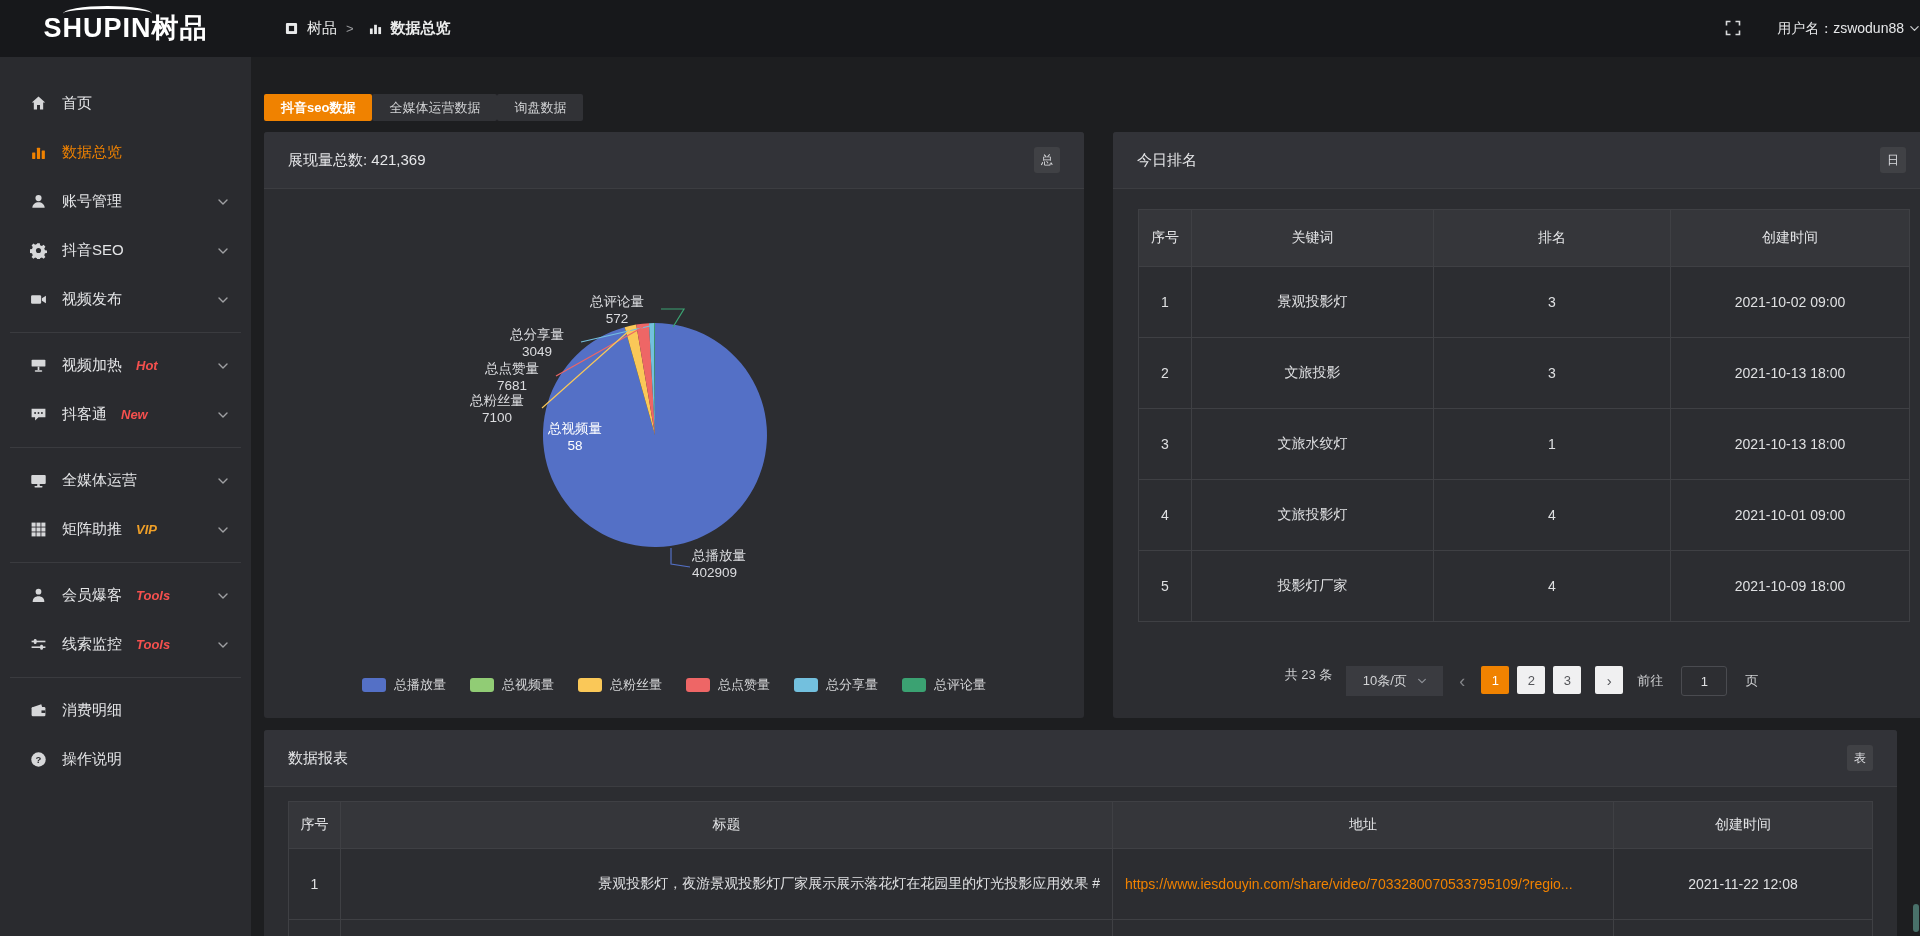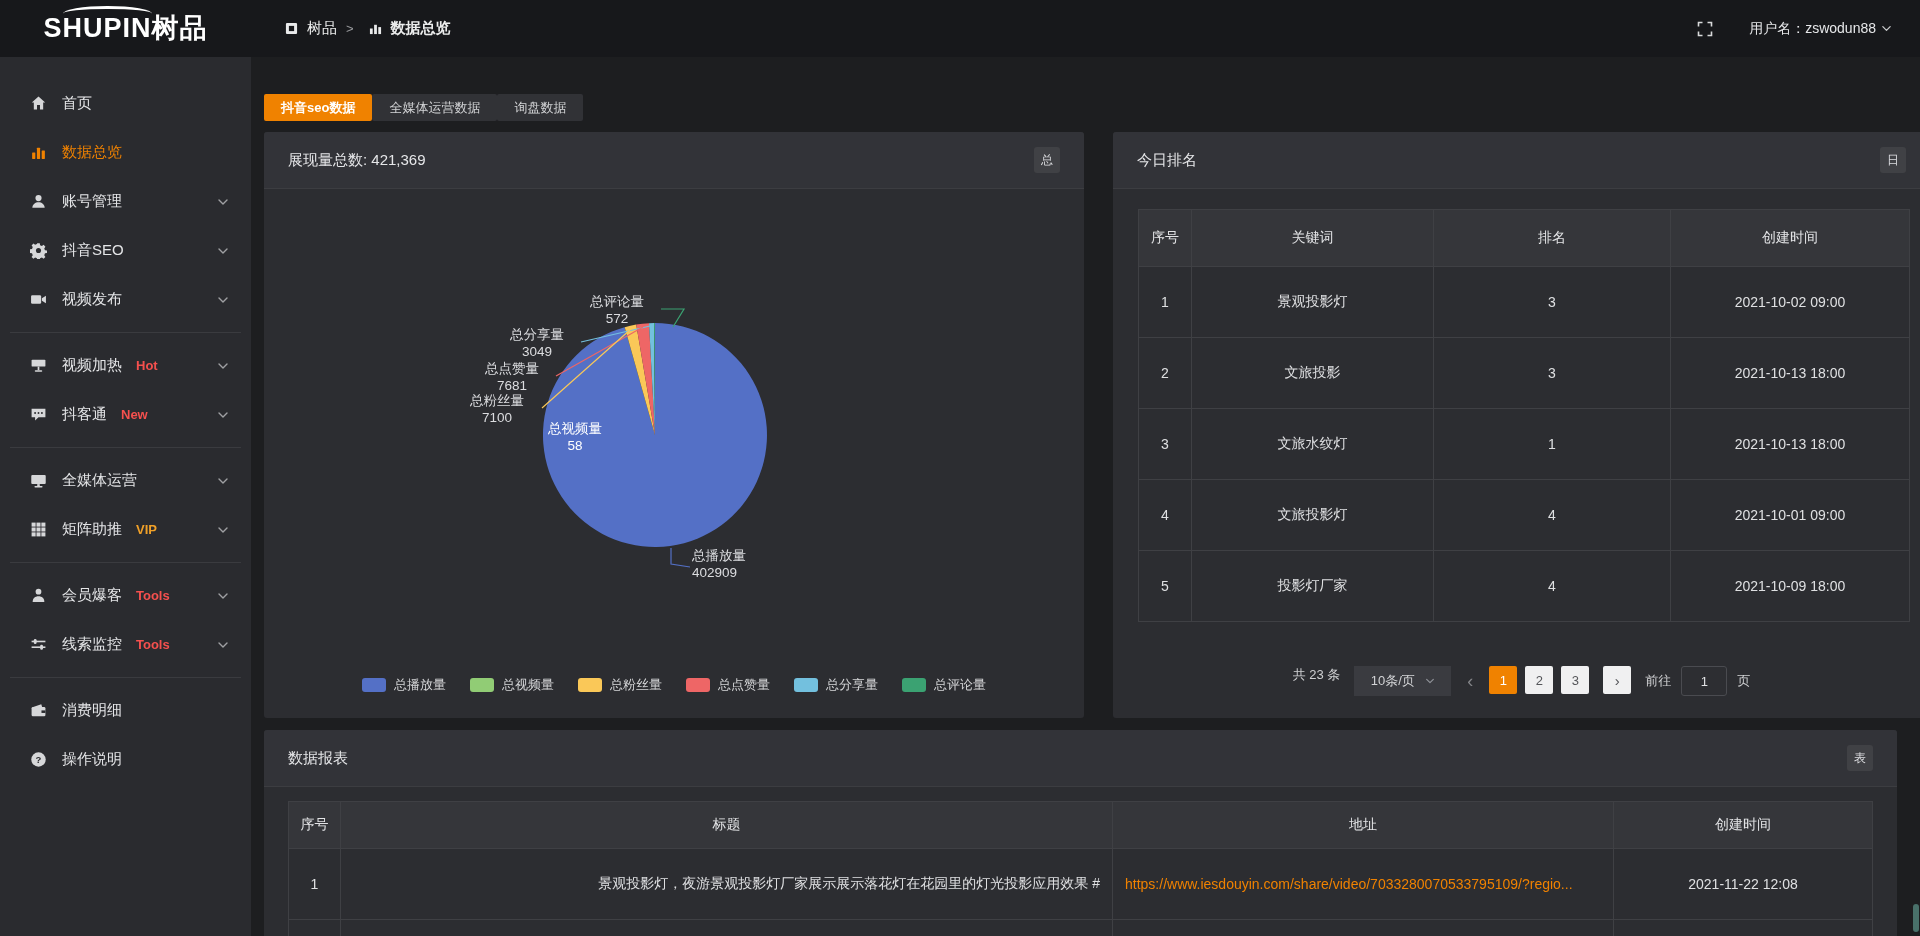--- a/index.html
+++ b/index.html
@@ -8,31 +8,31 @@
     background:#1d1e20;color:#e0e1e3;
     font-family:"Liberation Sans","DejaVu Sans",sans-serif;
   }
   
   .topbar{position:absolute;top:0;left:0;width:1920px;height:57px;background:#17181b;display:flex;align-items:center;z-index:6}
   .logo-zone{width:251px;height:100%;display:flex;align-items:center;justify-content:center;flex:none}
   .logo{font-size:27px;font-weight:bold;color:#fff;letter-spacing:1px;position:relative;line-height:1}
   .logo::before{content:"";position:absolute;left:12%;right:34%;top:-9px;height:12px;border-top:3px solid #fff;border-radius:50%}
   .breadcrumb{margin-left:34px;display:flex;align-items:center;gap:9px;font-size:15px;color:#eceded}
   .bc-sep{color:#9a9b9e;font-size:13px}
-  .topbar-right{margin-left:auto;display:flex;align-items:center;gap:36px;padding-right:28px}
+  .topbar-right{margin-left:auto;display:flex;align-items:flex-start;gap:36px;}
   .fs-icon{display:flex;cursor:pointer;color:#d8d9db}
   .username{font-size:14px;color:#e6e7e9;display:flex;align-items:center;gap:5px;cursor:pointer}
   
   .sidebar{position:absolute;top:57px;left:0;bottom:0;width:251px;background:#2a2b2f;box-sizing:border-box;padding-top:22px;z-index:5}
   .side-item{height:49px;display:flex;align-items:center;padding:0 22px 0 30px;font-size:15px;color:#e4e5e7;cursor:pointer}
   .s-icon{width:17px;height:17px;margin-right:15px;color:#d6d7d9;display:inline-flex;flex:none}
   .s-icon svg{width:100%;height:100%;fill:currentColor}
   .side-item.active{color:#f08200}
   .side-item.active .s-icon{color:#f08200}
-  .s-badge{font-weight:bold;font-size:13px;margin-left:14px}
+  .s-badge{font-style:italic;font-weight:bold;font-size:13px;margin-left:14px}
   .chev-wrap{margin-left:auto;color:#9fa0a3;display:flex}
   .side-divider{height:1px;background:#3a3b3f;margin:8px 10px}
   
   .main{position:absolute;left:251px;top:57px;right:0;bottom:0}
   .tabs{display:flex;margin:37px 0 0 13px}
   .tab{height:27px;padding:0 17px;display:flex;align-items:center;font-size:13px;background:#313236;color:#d3d4d6;border-radius:2px;cursor:pointer}
   .tab.active{background:#f08200;color:#fff;font-weight:bold}
   .panels{display:flex;margin:11px 0 0 13px}
   .panel{background:#2c2d31;border-radius:3px}
   .panel-head{height:56px;background:#323338;border-radius:3px 3px 0 0;display:flex;align-items:center;justify-content:space-between;padding:0 24px;border-bottom:1px solid #3c3d41;font-size:15px;color:#e6e7e9}
@@ -59,21 +59,21 @@
   .rank-table-wrap{margin:20px 20px 0 25px}
   
   .pagination{display:flex;justify-content:center;gap:14px;margin-top:44px;font-size:13px;color:#cfd0d2}
   .pg-size{width:97px;height:30px;background:#3a3b40;border-radius:0;display:flex;align-items:center;justify-content:center;gap:10px;font-size:13px;color:#d2d3d5;cursor:pointer}
   .pg-size .caret{color:#909399;display:flex}
   .pg-prev{background:none;border:none;color:#85868a;font-size:18px;cursor:pointer;padding:0 2px;font-family:inherit;line-height:1}
   .pg-pages{display:flex;gap:8px}
   .pg-btn{min-width:28px;height:28px;border:none;border-radius:2px;background:#f0f0f1;color:#55565a;font-size:13px;cursor:pointer;font-family:inherit}
   .pg-btn.active{background:#f08200;color:#fff}
   .pg-next{width:28px;height:28px;border:none;border-radius:2px;background:#f0f0f1;color:#55565a;font-size:15px;cursor:pointer;font-family:inherit;line-height:1}
-  .pg-goto{display:flex;align-items:center;gap:10px}
+  .pg-goto{display:flex;align-items:center;gap:18px}
   .pg-goto-input{width:44px;height:28px;border:1px solid #4a4b50;border-radius:3px;background:#2d2e32;color:#e0e1e3;display:flex;align-items:center;justify-content:center;font-size:13px;cursor:text}
   
   .report-panel{margin:12px 23px 0 13px;height:270px}
   .report-table-wrap{margin:14px 24px 0 24px}
   .report-table th{height:44px;background:#35363a;font-size:14px;color:#e3e4e6;border:1px solid #3f4044;text-align:center}
   .report-table td{height:70px;font-size:14px;color:#dfe0e2;border:1px solid #3f4044;text-align:center;overflow:hidden;white-space:nowrap;text-overflow:ellipsis;padding:0 12px}
   .report-table td.cell-title{text-align:right}
   .report-table td.cell-url{text-align:left}
   .report-table a{color:#f08200;text-decoration:none}
   

